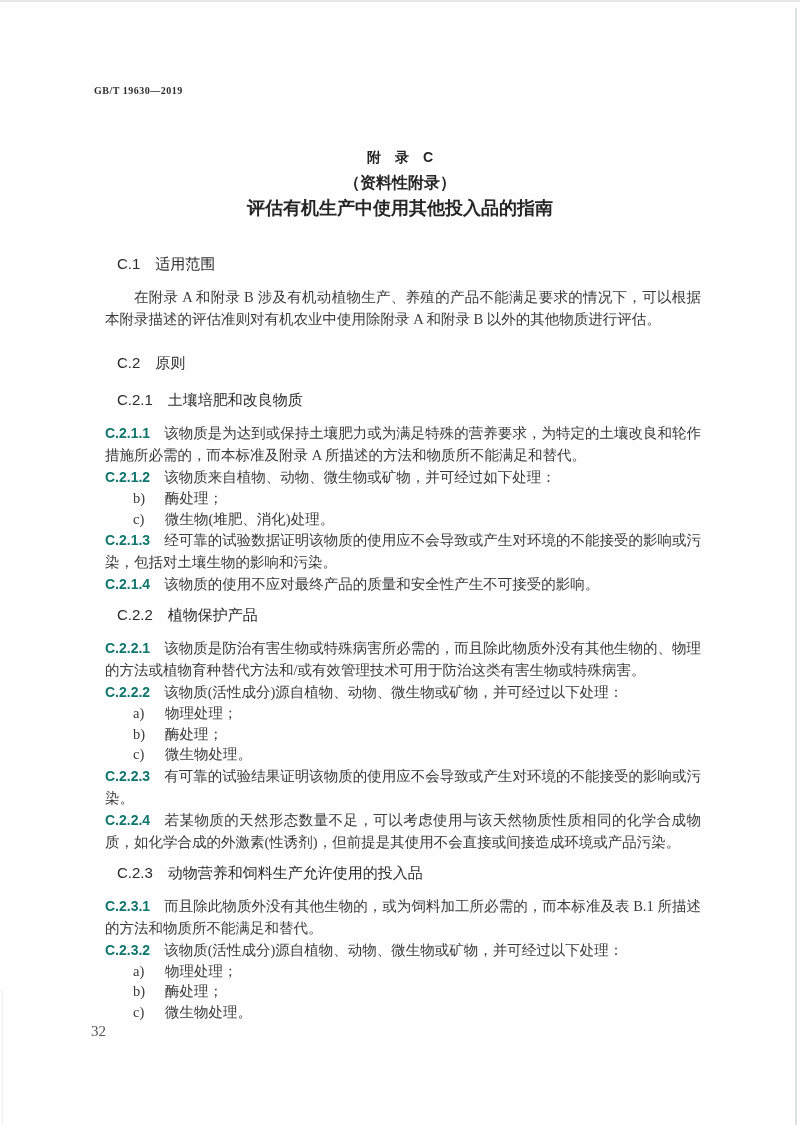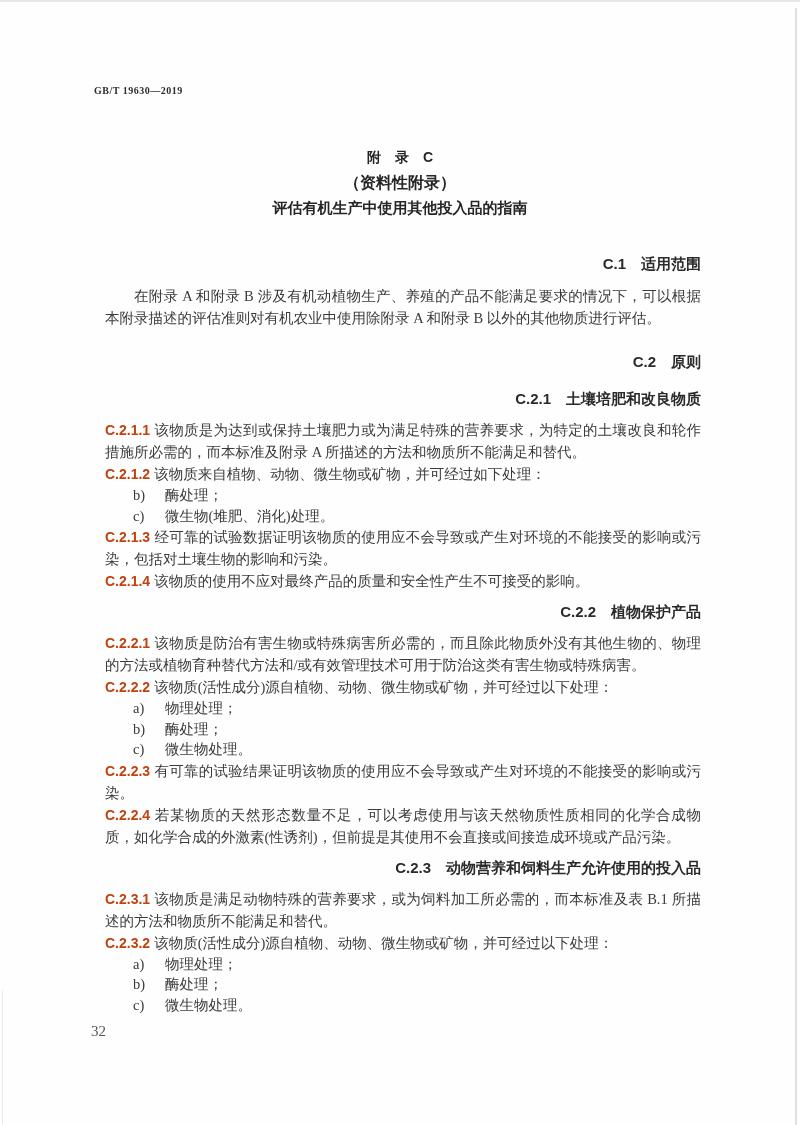--- a/index.html
+++ b/index.html
@@ -24,42 +24,42 @@
   .title-main {
     font-family:Liberation Sans, sans-serif;
     font-weight:bold; font-size:14px; line-height:25px;
   }
   .title-sub {
     font-family:"Liberation Sans","DejaVu Sans",sans-serif;
     font-weight:bold; font-size:16px; line-height:25px;
   }
   .title-name {
     font-family:"Liberation Sans","DejaVu Sans",sans-serif;
-    font-weight:bold; font-size:15px; line-height:26px;
+    font-weight:bold; font-size:18px; line-height:26px;
   }
 
   .content { position:absolute; top:220px; left:105px; width:596px; }
 
   .h2, .h3 {
-    margin:0;
+    margin:12px;
     font-family:"Liberation Sans","DejaVu Sans",sans-serif;
-    font-weight:bold; font-size:15px; line-height:20px; color:#2b2b2b;text-align:right;
+    font-weight:normal; font-size:15px; line-height:20px; color:#2b2b2b;
   }
   .h2 .num, .h3 .num { margin-right:15px; }
 
   .p, .clause {
     margin:0;
     font-size:14.5px; line-height:22px; color:#3a3a3a;
     text-align:justify;
   }
   .p.indent { text-indent:2em; }
   .clause .num {
     font-family:"Liberation Sans","DejaVu Sans",sans-serif;
-    font-weight:bold; font-size:14px; color:#c2410c;
-    margin-right:4px;
+    font-weight:bold; font-size:14px; color:#0f766e;
+    margin-right:14px;
   }
 
   .li {
     margin:0; padding-left:28px;
     font-size:14.5px; line-height:20.5px; color:#3a3a3a;
   }
   .li .marker { display:inline-block; width:32px; }
 
   
   .content > .h2 { margin-top:34px; }
@@ -103,21 +103,21 @@
       <p class="clause"><span class="num">C.2.1.4</span><span>该物质的使用不应对最终产品的质量和安全性产生不可接受的影响。</span></p>
       <p class="h3"><span class="num">C.2.2</span><span>植物保护产品</span></p>
       <p class="clause"><span class="num">C.2.2.1</span><span>该物质是防治有害生物或特殊病害所必需的，而且除此物质外没有其他生物的、物理的方法或植物育种替代方法和/或有效管理技术可用于防治这类有害生物或特殊病害。</span></p>
       <p class="clause"><span class="num">C.2.2.2</span><span>该物质(活性成分)源自植物、动物、微生物或矿物，并可经过以下处理：</span></p>
       <p class="li"><span class="marker">a)</span><span>物理处理；</span></p>
       <p class="li"><span class="marker">b)</span><span>酶处理；</span></p>
       <p class="li"><span class="marker">c)</span><span>微生物处理。</span></p>
       <p class="clause"><span class="num">C.2.2.3</span><span>有可靠的试验结果证明该物质的使用应不会导致或产生对环境的不能接受的影响或污染。</span></p>
       <p class="clause"><span class="num">C.2.2.4</span><span>若某物质的天然形态数量不足，可以考虑使用与该天然物质性质相同的化学合成物质，如化学合成的外激素(性诱剂)，但前提是其使用不会直接或间接造成环境或产品污染。</span></p>
       <p class="h3"><span class="num">C.2.3</span><span>动物营养和饲料生产允许使用的投入品</span></p>
-      <p class="clause"><span class="num">C.2.3.1</span><span>该物质是满足动物特殊的营养要求，或为饲料加工所必需的，而本标准及表 B.1 所描述的方法和物质所不能满足和替代。</span></p>
+      <p class="clause"><span class="num">C.2.3.1</span><span>而且除此物质外没有其他生物的，或为饲料加工所必需的，而本标准及表 B.1 所描述的方法和物质所不能满足和替代。</span></p>
       <p class="clause"><span class="num">C.2.3.2</span><span>该物质(活性成分)源自植物、动物、微生物或矿物，并可经过以下处理：</span></p>
       <p class="li"><span class="marker">a)</span><span>物理处理；</span></p>
       <p class="li"><span class="marker">b)</span><span>酶处理；</span></p>
       <p class="li"><span class="marker">c)</span><span>微生物处理。</span></p>
     </div>
 
   <div class="page-number">32</div>
 </div>
 
 </body></html>

